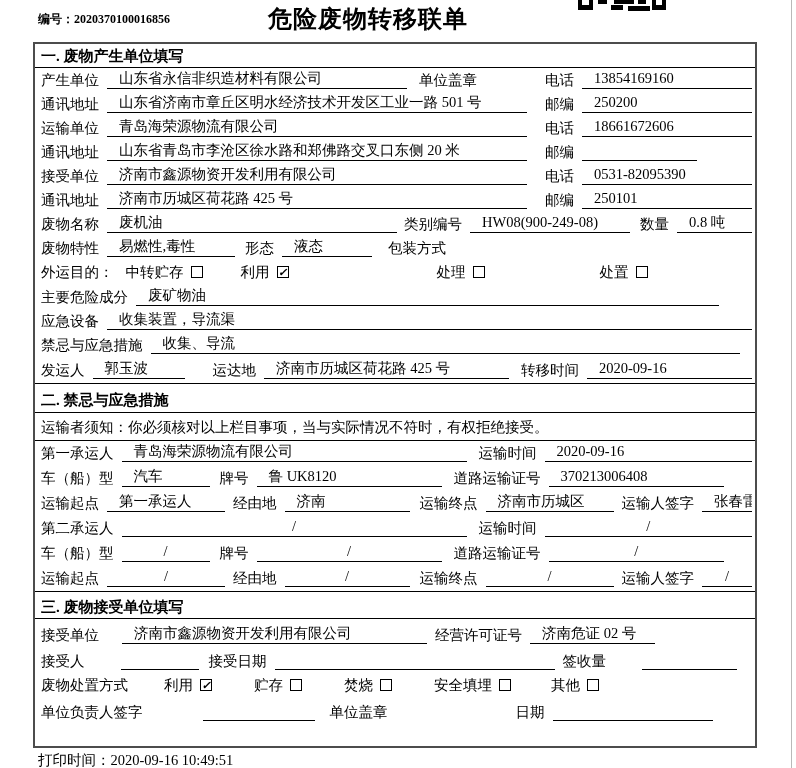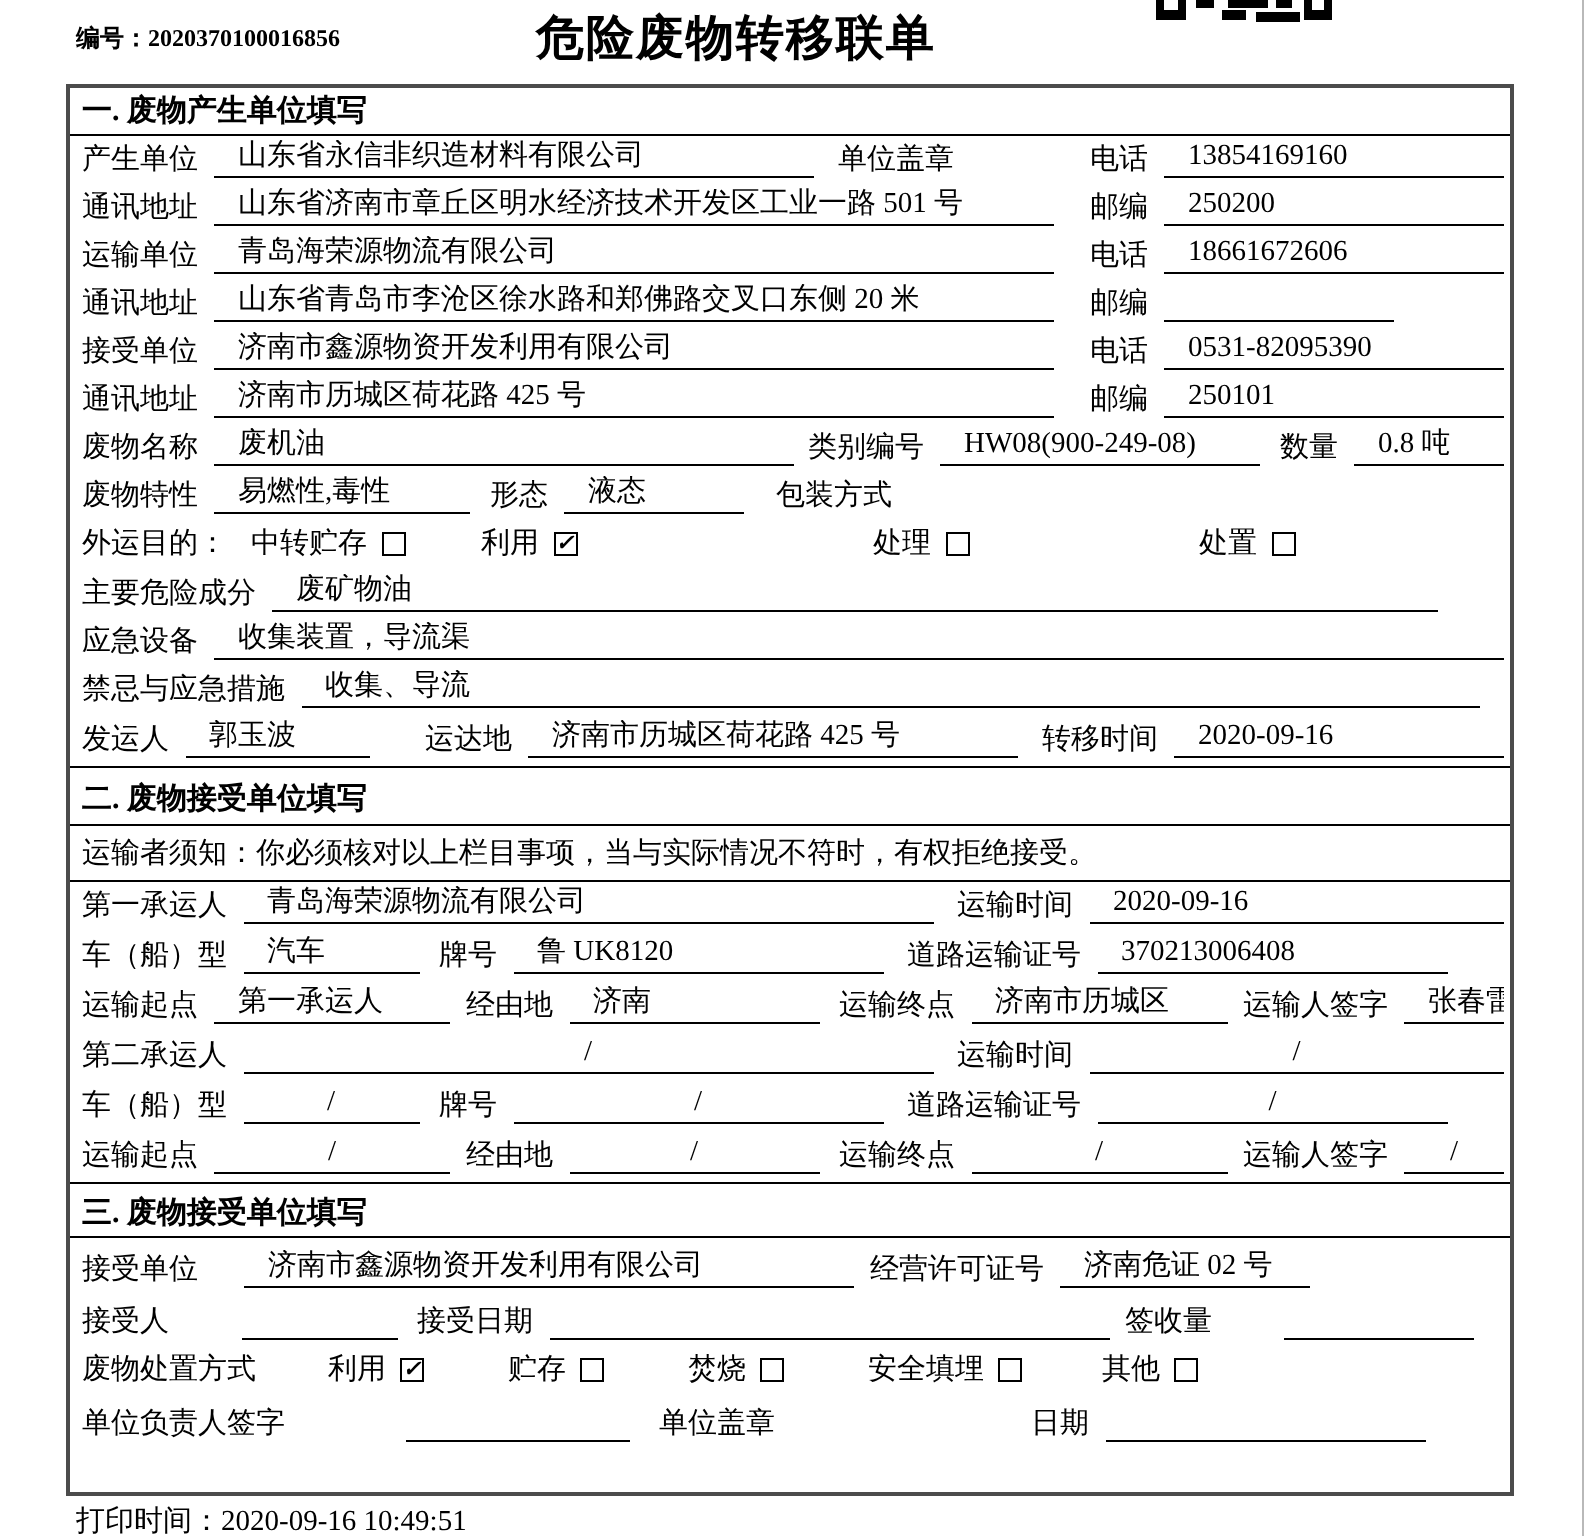--- a/index.html
+++ b/index.html
@@ -164,21 +164,21 @@
 
     <div class="row" style="height:25px">
       <span class="lbl">发运人</span>
       <span class="u" style="width:92px">郭玉波</span>
       <span class="lbl" style="margin-left:28px">运达地</span>
       <span class="u" style="width:245px">济南市历城区荷花路 425 号</span>
       <span class="lbl" style="margin-left:12px">转移时间</span>
       <span class="u fx">2020-09-16</span>
     </div>
 
-    <div class="sec-h bt" style="height:30px;padding-top:8px">二. 废物接受单位填写</div>
+    <div class="sec-h bt" style="height:30px;padding-top:8px">二. 禁忌与应急措施</div>
     <div class="notice" style="height:28px">运输者须知：你必须核对以上栏目事项，当与实际情况不符时，有权拒绝接受。</div>
 
     <div class="row" style="height:25px">
       <span class="lbl">第一承运人</span>
       <span class="u" style="width:345px">青岛海荣源物流有限公司</span>
       <span class="lbl" style="margin-left:12px">运输时间</span>
       <span class="u fx">2020-09-16</span>
     </div>
 
     <div class="row" style="height:25px">

